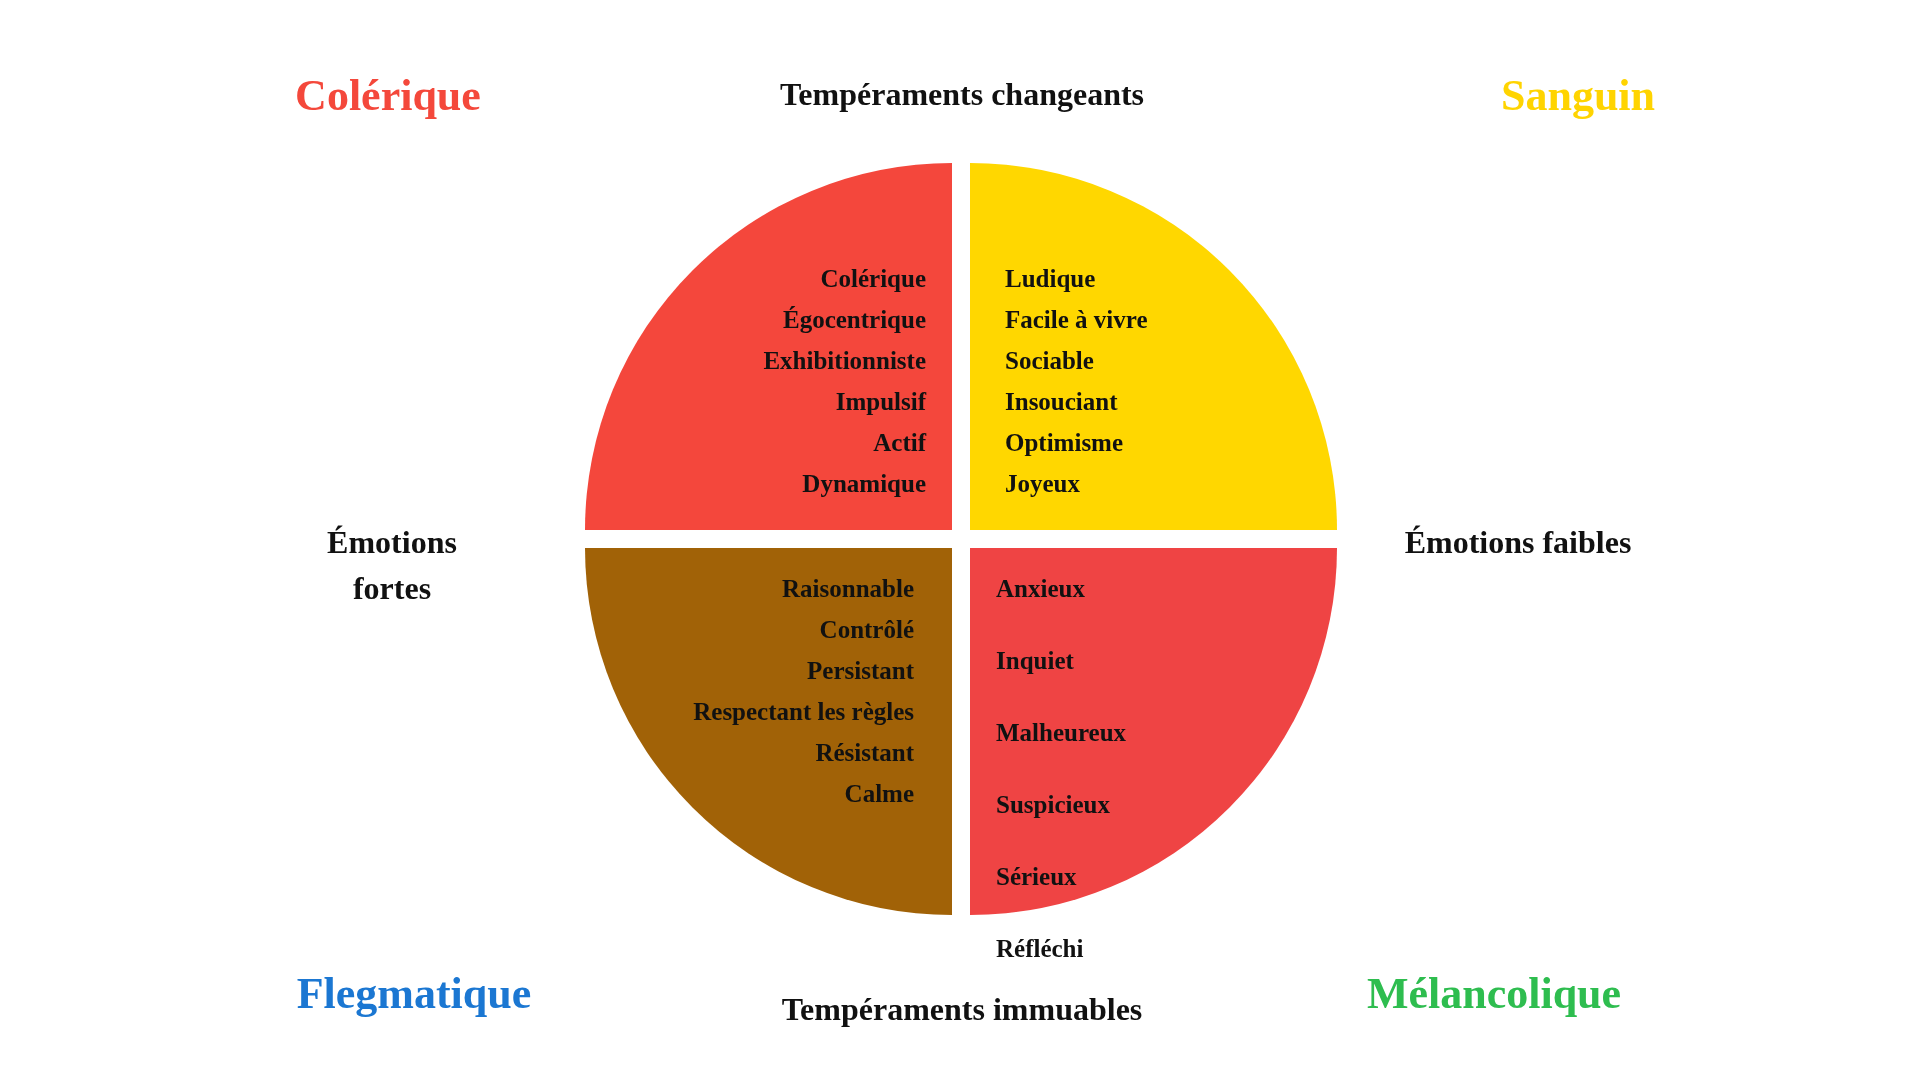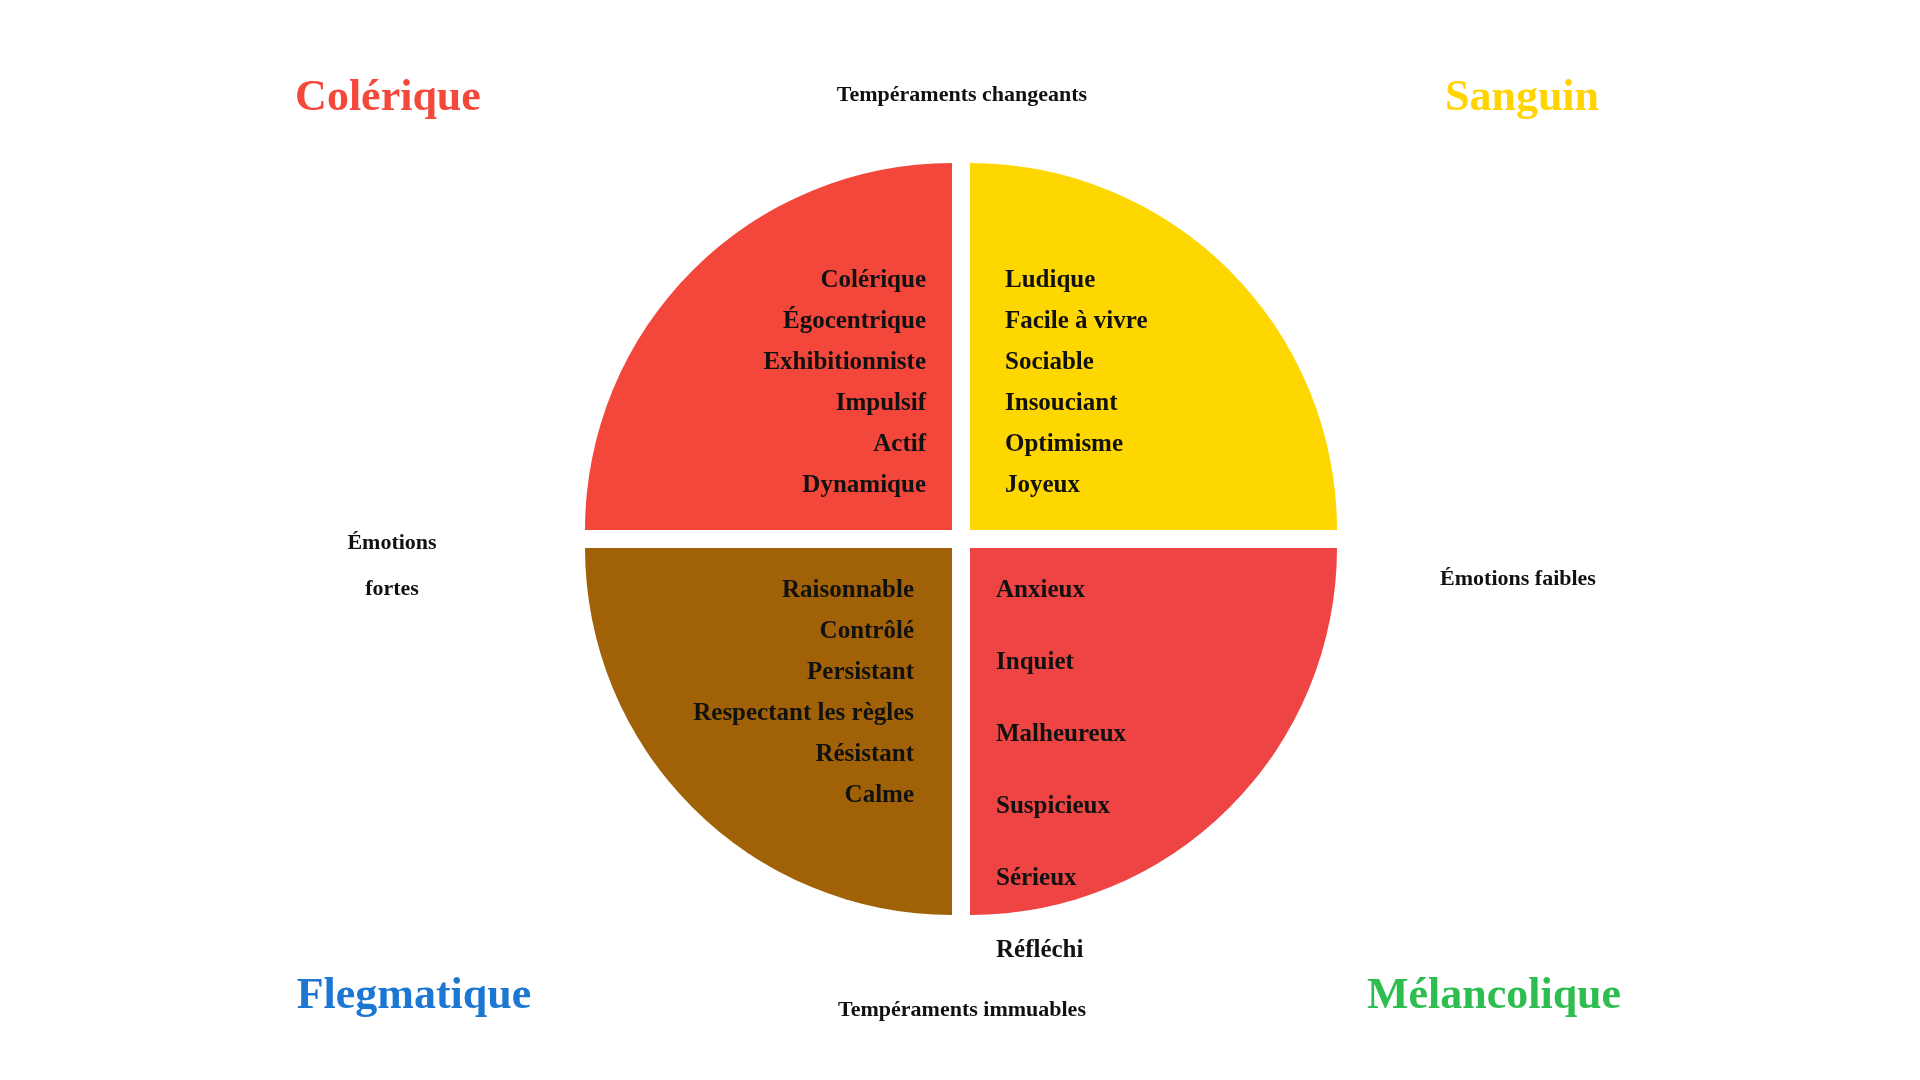--- a/index.html
+++ b/index.html
@@ -21,38 +21,38 @@
 
   
   .corner-label {
     position: absolute;
     transform: translate(-50%, -50%);
     font-size: 44px;
     font-weight: bold;
     white-space: nowrap;
   }
   .corner-tl { left: 388px;  top: 95px;  color: #f4483b; }
-  .corner-tr { left: 1522px; top: 95px;  color: #ffd400; }
+  .corner-tr { left: 1578px; top: 95px;  color: #ffd400; }
   .corner-bl { left: 414px;  top: 993px; color: #1b77d2; }
   .corner-br { left: 1494px; top: 993px; color: #2ebd4f; }
 
   
   .axis-label {
     position: absolute;
     transform: translate(-50%, -50%);
-    font-size: 22px;
+    font-size: 32px;
     font-weight: bold;
     color: #111111;
     white-space: nowrap;
     text-align: center;
   }
   .axis-top    { left: 962px;  top: 94px;  }
   .axis-bottom { left: 962px;  top: 993px; margin-top: 16px; }
   .axis-left   { left: 392px;  top: 565px; line-height: 46px; }
-  .axis-right  { left: 1518px; top: 542px; margin-top: 36px; }
+  .axis-right  { left: 1518px; top: 542px; }
 
   
   .quadrant {
     position: absolute;
     width: 367px;
     height: 367px;
     display: flex;
     flex-direction: column;
   }
   .q-colerique {

